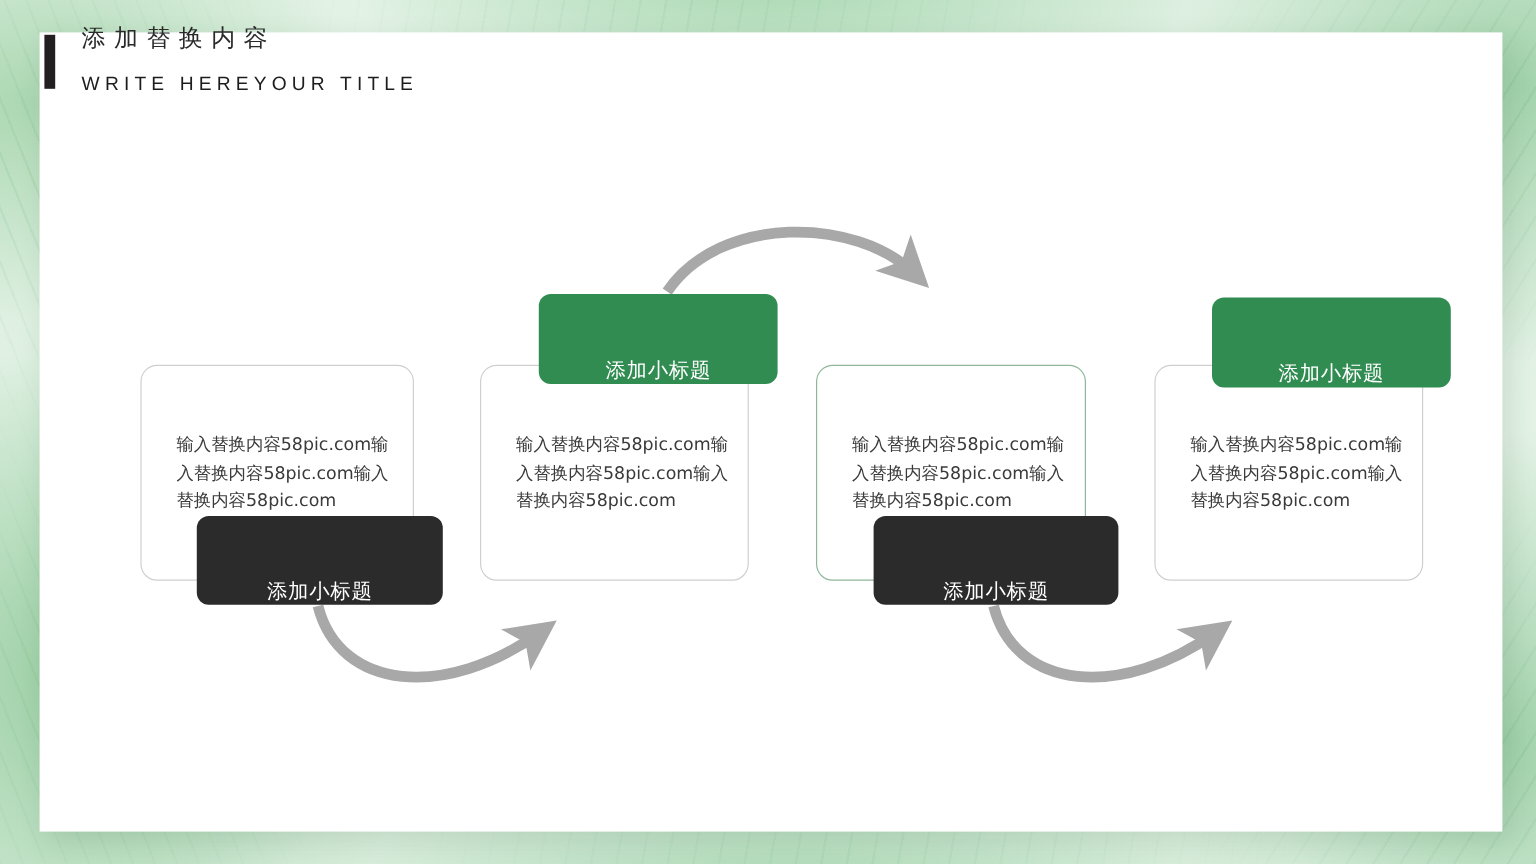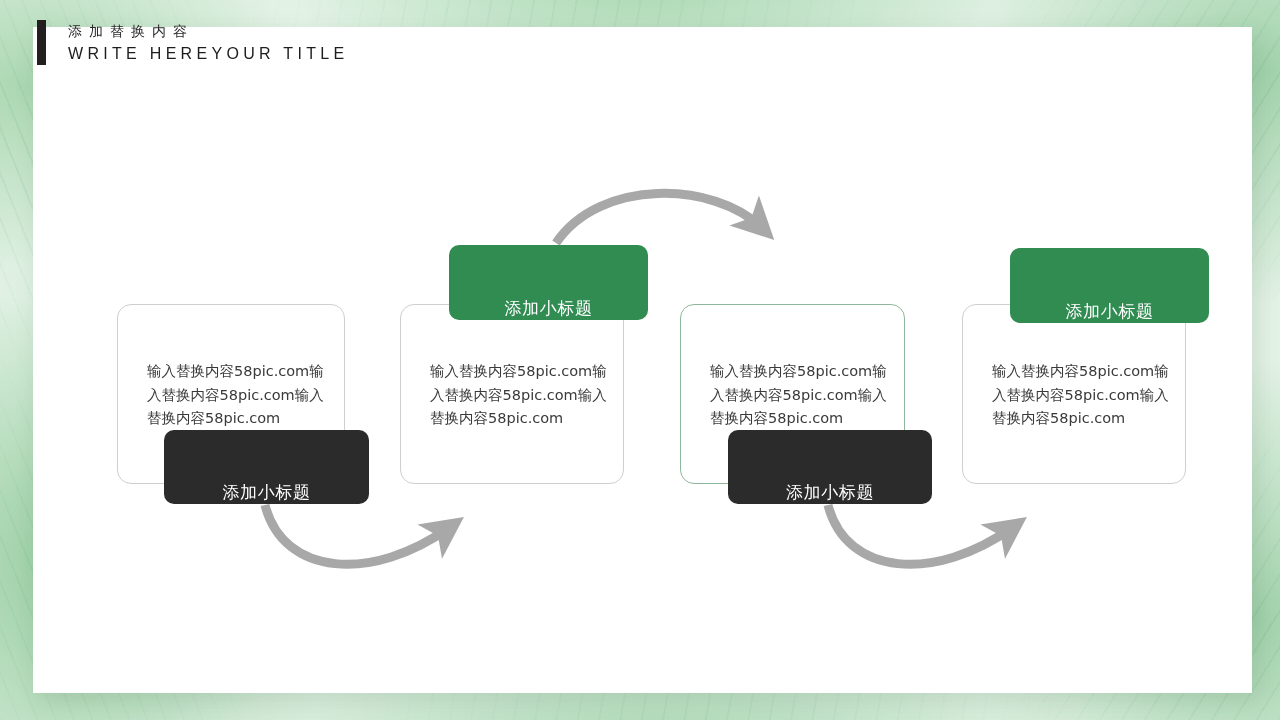--- a/index.html
+++ b/index.html
@@ -52,26 +52,26 @@
     position:absolute; left:33px; top:27px; width:1219px; height:666px;
     background:#ffffff;
     box-shadow:6px 8px 22px rgba(40,80,50,.13);
   }
 
   
   #header { position:absolute; left:37px; top:20px; display:flex; align-items:center; }
   .accent-bar { width:9px; height:45px; background:#231f20; margin-right:22px; }
   .title-block { display:flex; flex-direction:column; justify-content:center; }
   .title-cn {
-    font-size:14px; color:#2a2a2a; letter-spacing:7px; line-height:23px;
+    font-size:20px; color:#2a2a2a; letter-spacing:7px; line-height:23px;
     font-family:"DejaVu Sans","Liberation Sans",sans-serif;
   }
   .title-en {
     font-size:16px; color:#1d1d1d; letter-spacing:4.3px; line-height:22px;
-    margin-top:0; font-family:"Liberation Sans",sans-serif;
+    margin-top:17px; font-family:"Liberation Sans",sans-serif;
   }
 
   
   #diagram { position:absolute; left:0; top:0; width:1280px; height:720px; }
   #arrows { position:absolute; left:0; top:0; }
 
   .card {
     position:absolute; background:#fff; border:1px solid #cfcfcf;
     border-radius:14px;
     margin-top:20px;

